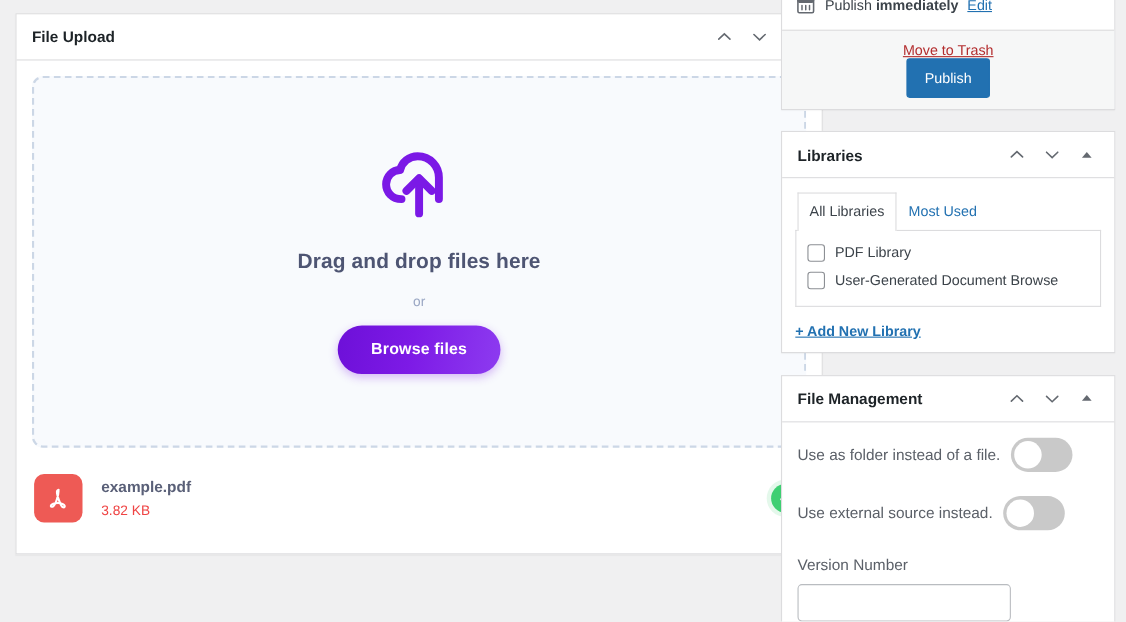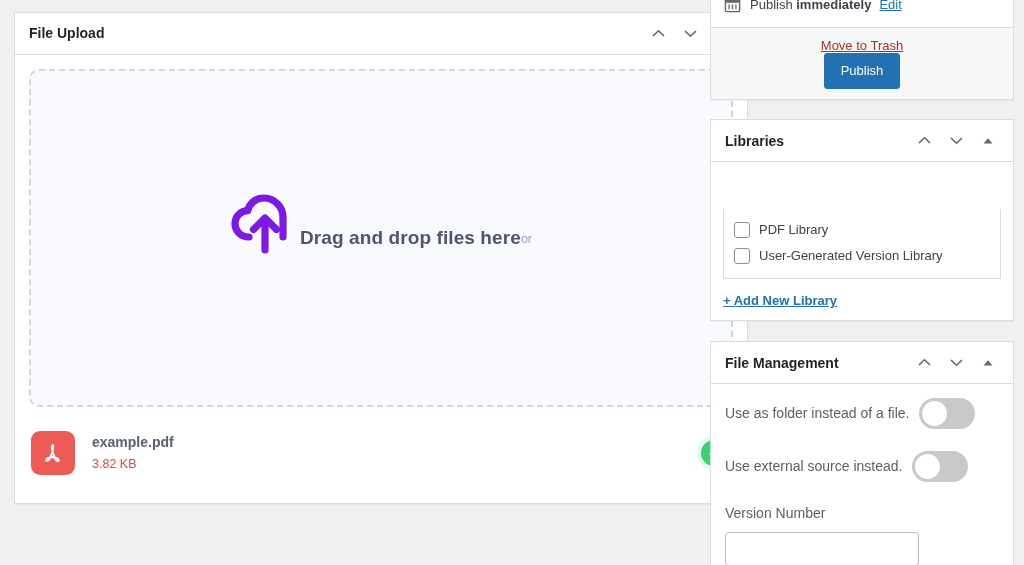--- a/index.html
+++ b/index.html
@@ -80,21 +80,21 @@
     padding: 14px 14px 28px 14px;
   }
 
   
   .dropzone {
     background: #f8fafd;
     border: 2px dashed #ccd7e6;
     border-radius: 10px;
     height: 338px;
     display: flex;
-    flex-direction: row;
+    flex-direction: column;
     align-items: center;
     justify-content: center;
     cursor: pointer;
   }
 
   .cloud-icon {
     margin-bottom: 26px;
   }
 
   .dz-title {
@@ -297,21 +297,20 @@
     margin-bottom: -1px;
     padding-bottom: 8px;
   }
 
   .cat-list-box {
     border: 1px solid #dcdcde;
     border-top: none;
     background: #fff;
     padding: 8px 10px 10px 10px;
     min-height: 70px;
-    margin-top: 39px;
   }
 
   .cat-item {
     display: flex;
     align-items: center;
     gap: 9px;
     padding: 3px 0;
     cursor: pointer;
   }
 
@@ -433,20 +432,21 @@
         <div class="dropzone">
           <div class="cloud-icon">
             <svg width="70" height="62" viewBox="0 0 70 62" fill="none">
               <path d="M19 44 C10.5 44 5 37.8 5 30.6 C5 23.6 10.6 17.6 17.8 17.6 C19.3 10.3 25.9 5 33.7 5 C45.2 5 53 14.4 53 24.4 L53 44" stroke="#7b19e6" stroke-width="7.2" stroke-linecap="round" stroke-linejoin="round" fill="none"></path>
               <path d="M35 57 L35 26" stroke="#7b19e6" stroke-width="7.2" stroke-linecap="round"></path>
               <path d="M23.5 36.5 L35 25 L46.5 36.5" stroke="#7b19e6" stroke-width="7.2" stroke-linecap="round" stroke-linejoin="round" fill="none"></path>
             </svg>
           </div>
           <div class="dz-title">Drag and drop files here</div>
           <div class="dz-or">or</div>
+          <button class="browse-btn">Browse files</button>
         </div>
 
         <div class="file-row">
           <div class="file-icon">
             <svg width="26" height="26" viewBox="0 0 26 26">
               <path d="M13.3 5.2 C12.1 5.2 11.6 6.5 11.8 8.2 C12 10.1 12.9 12.6 13.6 14.6 C14.4 16.9 15.3 19.2 16.2 20.3 C17 21.3 18.2 21.5 18.7 20.8 C19.2 20.1 18.6 19 17.2 18.3 C15.6 17.5 12.9 17.1 10.4 17.5 C8.1 17.9 6.2 18.9 6.2 19.9 C6.2 20.8 7.4 21 8.3 20.3 C9.6 19.3 10.9 16.6 11.8 13.6 C12.7 10.6 13.2 7.9 13.2 6.6 C13.2 5.7 13.1 5.2 13.3 5.2 Z" fill="none" stroke="#ffffff" stroke-width="1.9" stroke-linejoin="round" stroke-linecap="round"></path>
             </svg>
           </div>
           <div class="file-meta">
             <div class="file-name">example.pdf</div>
@@ -496,28 +496,32 @@
             </svg>
           </button>
           <button class="handle-btn" aria-label="Toggle panel">
             <svg width="12" height="12" viewBox="0 0 12 12">
               <path d="M6 3.2 L10.4 8.4 L1.6 8.4 Z" fill="#646970"></path>
             </svg>
           </button>
         </div>
       </div>
       <div class="side-inside">
+        <ul class="cat-tabs">
+          <li class="cat-tab active">All Libraries</li>
+          <li class="cat-tab">Most Used</li>
+        </ul>
         <div class="cat-list-box">
           <label class="cat-item">
             <span class="wp-check"></span>
             <span class="cat-label">PDF Library</span>
           </label>
           <label class="cat-item">
             <span class="wp-check"></span>
-            <span class="cat-label">User-Generated Version Library</span>
+            <span class="cat-label">User-Generated Document Browse</span>
           </label>
         </div>
         <a class="add-new">+ Add New Library</a>
       </div>
     </div>
 
     <div class="side-box">
       <div class="side-header">
         <h2 class="side-title">File Management</h2>
         <div class="handle-actions">

